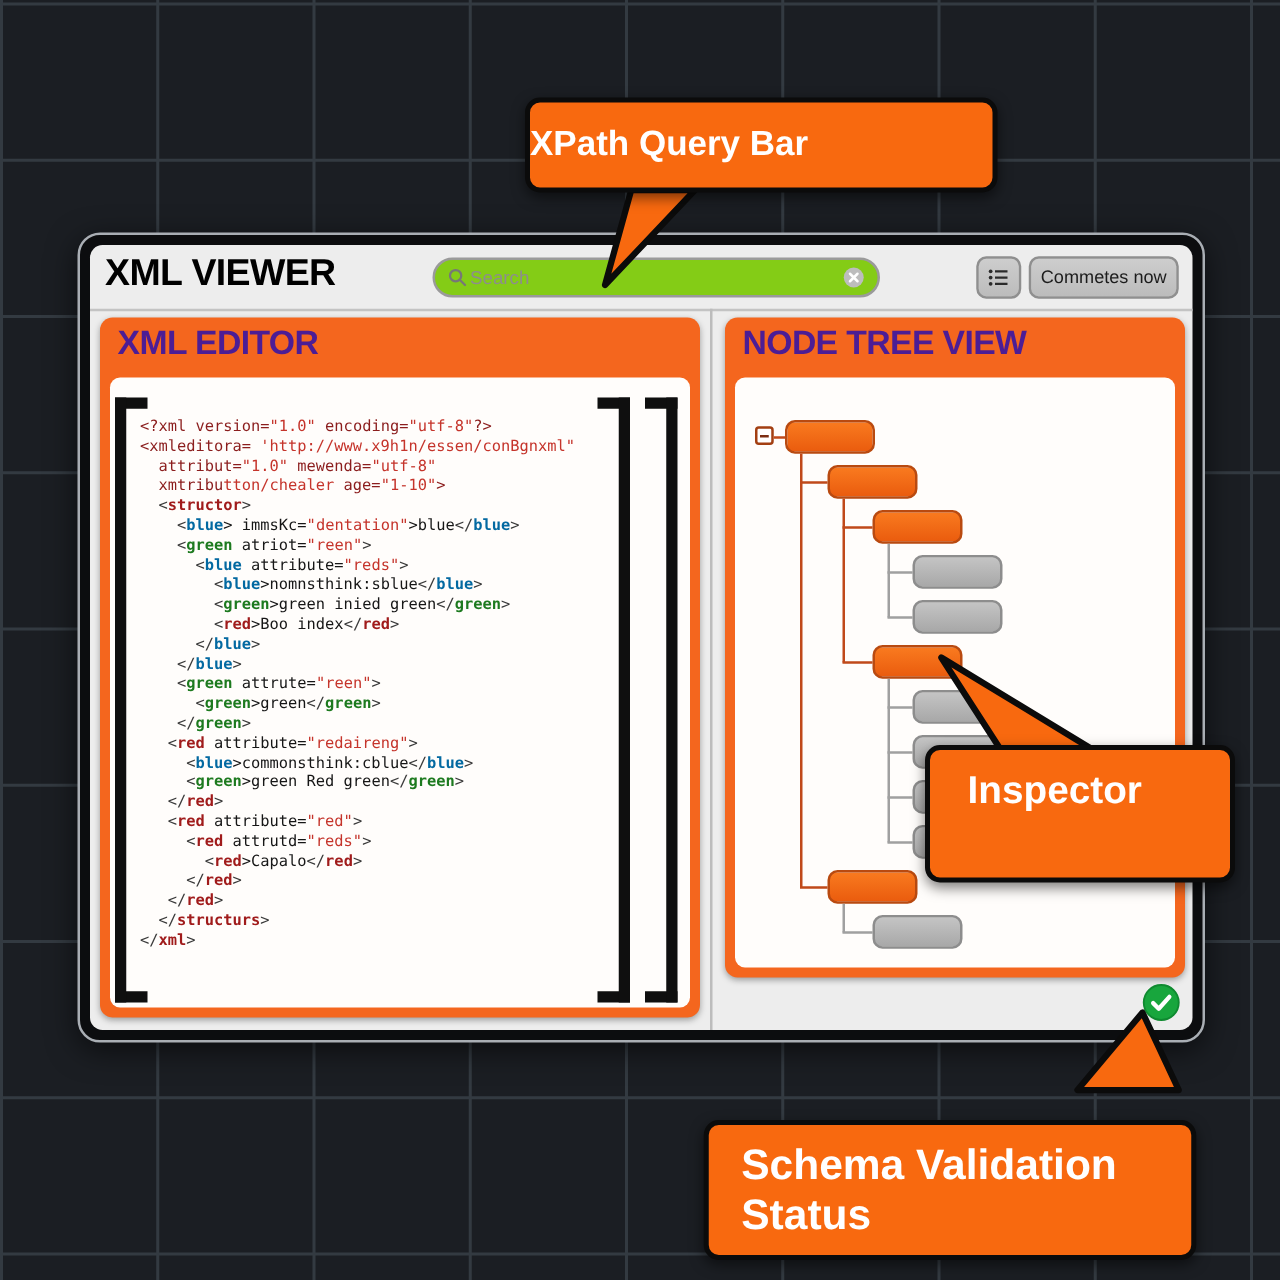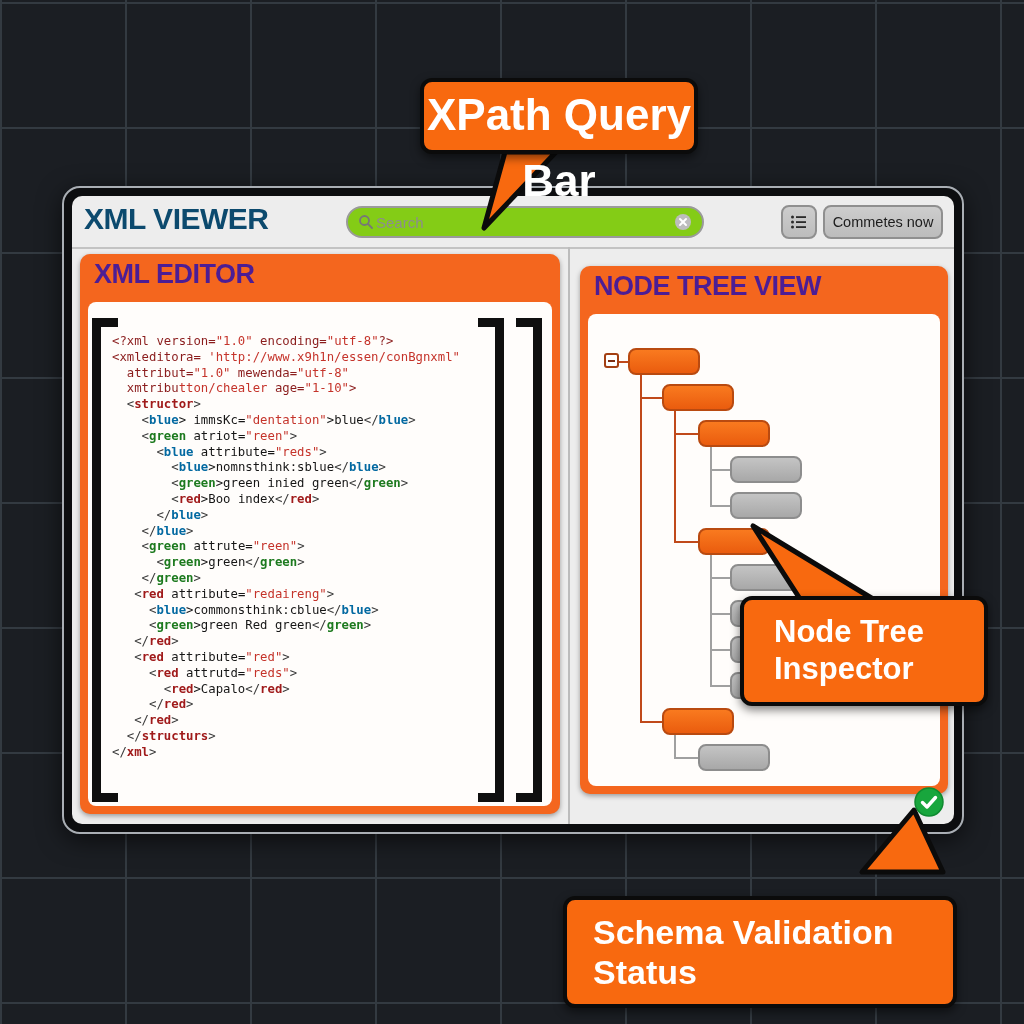--- a/index.html
+++ b/index.html
@@ -12,39 +12,39 @@
   
   #win{position:absolute;left:62px;top:186px;width:898px;height:644px;
     background:#0c0d0f;border:2px solid #a9aeb4;border-radius:18px;
     box-shadow:0 6px 24px rgba(0,0,0,.6);}
   #win-inner{position:absolute;left:8px;top:8px;right:8px;bottom:8px;
     background:#ededed;border-radius:10px;overflow:visible;}
   
   #win-header{position:absolute;left:0;top:0;right:0;height:51px;
     border-bottom:2px solid #c3c3c3;}
   #app-title{position:absolute;left:12px;top:6px;font-size:30px;font-weight:bold;
-    letter-spacing:-.5px;color:#0c4a6e;}
+    letter-spacing:-.5px;color:#000000;}
   #search{position:absolute;left:274px;top:10px;width:358px;height:32px;
     background:#84cc16;border:2px solid #9a9a9a;border-radius:17px;box-sizing:border-box;
     display:flex;align-items:center;padding:0 10px;}
   #search input{flex:1;border:none;outline:none;font-size:15px;color:#444;
     background:transparent;font-family:"Liberation Sans",sans-serif;}
   #search input::placeholder{color:#8d8d8d;}
   .hbtn{position:absolute;top:9px;height:34px;background:linear-gradient(#cdcdcd,#bcbcbc);
     border:2px solid #8f8f8f;border-radius:8px;box-sizing:border-box;
     display:flex;align-items:center;justify-content:center;cursor:pointer;}
   #list-btn{left:709px;width:36px;}
   #commetes-btn{left:751px;width:120px;font-size:14.5px;color:#1c1c1c;}
   
   #v-divider{position:absolute;left:496px;top:51px;bottom:0;width:2px;background:#bcbcbc;}
   
   .panel{position:absolute;background:#f4661e;border-radius:10px;
     box-shadow:0 2px 5px rgba(0,0,0,.35);}
   #editor-panel{left:8px;top:58px;width:480px;height:560px;}
-  #tree-panel{left:508px;top:58px;width:368px;height:528px;margin-top:12px;}
+  #tree-panel{left:508px;top:58px;width:368px;height:528px;}
   .panel-title{position:absolute;left:14px;top:5px;font-size:27px;font-weight:bold;
     letter-spacing:-.5px;color:#4c1d95;}
   .panel-content{position:absolute;left:8px;top:48px;right:8px;bottom:8px;
     background:#fffdfb;border-radius:8px;}
   
   .bracket{position:absolute;top:16px;height:484px;width:26px;box-sizing:border-box;}
   #bracket-open{left:4px;border-left:9px solid #0f0f0f;border-top:9px solid #0f0f0f;border-bottom:9px solid #0f0f0f;}
   #bracket-close1{left:390px;border-right:9px solid #0f0f0f;border-top:9px solid #0f0f0f;border-bottom:9px solid #0f0f0f;}
   #bracket-close2{left:428px;border-right:9px solid #0f0f0f;border-top:9px solid #0f0f0f;border-bottom:9px solid #0f0f0f;}
   
@@ -66,22 +66,22 @@
   .tree-line{position:absolute;}
   .tl-orange{background:#c0491a;}
   .tl-gray{background:#a0a0a0;}
   #expander{position:absolute;left:16px;top:39px;width:15px;height:15px;background:#fff;
     border:2px solid #a33f12;border-radius:3px;box-sizing:border-box;cursor:pointer;}
   #expander::after{content:"";position:absolute;left:2px;top:4.5px;width:7px;height:2px;background:#7c2d12;}
   
   .callout{position:absolute;background:#f8690f;border:4px solid #0b0b0b;border-radius:12px;
     color:#fff;font-weight:bold;z-index:20;box-sizing:border-box;
     box-shadow:0 4px 10px rgba(0,0,0,.5);}
-  #callout-xpath{left:420px;top:78px;width:278px;height:76px;
-    font-size:44px;text-align:center;line-height:66px;}
+  #callout-xpath{left:420px;top:78px;width:378px;height:76px;
+    font-size:28px;text-align:left;line-height:66px;}
   #callout-inspector{left:740px;top:596px;width:248px;height:110px;
     font-size:31px;line-height:37px;padding:13px 0 0 30px;}
   #callout-schema{left:563px;top:864px;width:394px;height:112px;
     font-size:34px;line-height:40px;padding:12px 0 0 26px;margin-top:32px;}
   #tails{position:absolute;left:0;top:0;width:1024px;height:1024px;z-index:15;pointer-events:none;}
   #status-check{position:absolute;left:841px;top:590px;width:32px;height:32px;}
 </style>
 </head>
 <body>
 <div id="stage">
@@ -208,21 +208,20 @@
   <svg id="tails">
     <polygon points="505,152 556,152 484,228" fill="#f8690f" stroke="#0b0b0b" stroke-width="5" stroke-linejoin="round"></polygon>
     <polygon points="753,526 802,602 878,602" fill="#f8690f" stroke="#0b0b0b" stroke-width="5" stroke-linejoin="round"></polygon>
     <polygon points="914,810 862,872 943,872" fill="#f8690f" stroke="#0b0b0b" stroke-width="5" stroke-linejoin="round"></polygon>
   </svg>
 
   <div id="callout-xpath" class="callout">
     <span>XPath Query Bar</span>
   </div>
   <div id="callout-inspector" class="callout">
-    <div>Node Tree</div>
     <div>Inspector</div>
   </div>
   <div id="callout-schema" class="callout">
     <div>Schema Validation</div>
     <div>Status</div>
   </div>
 
 </div>
 
 </body></html>

